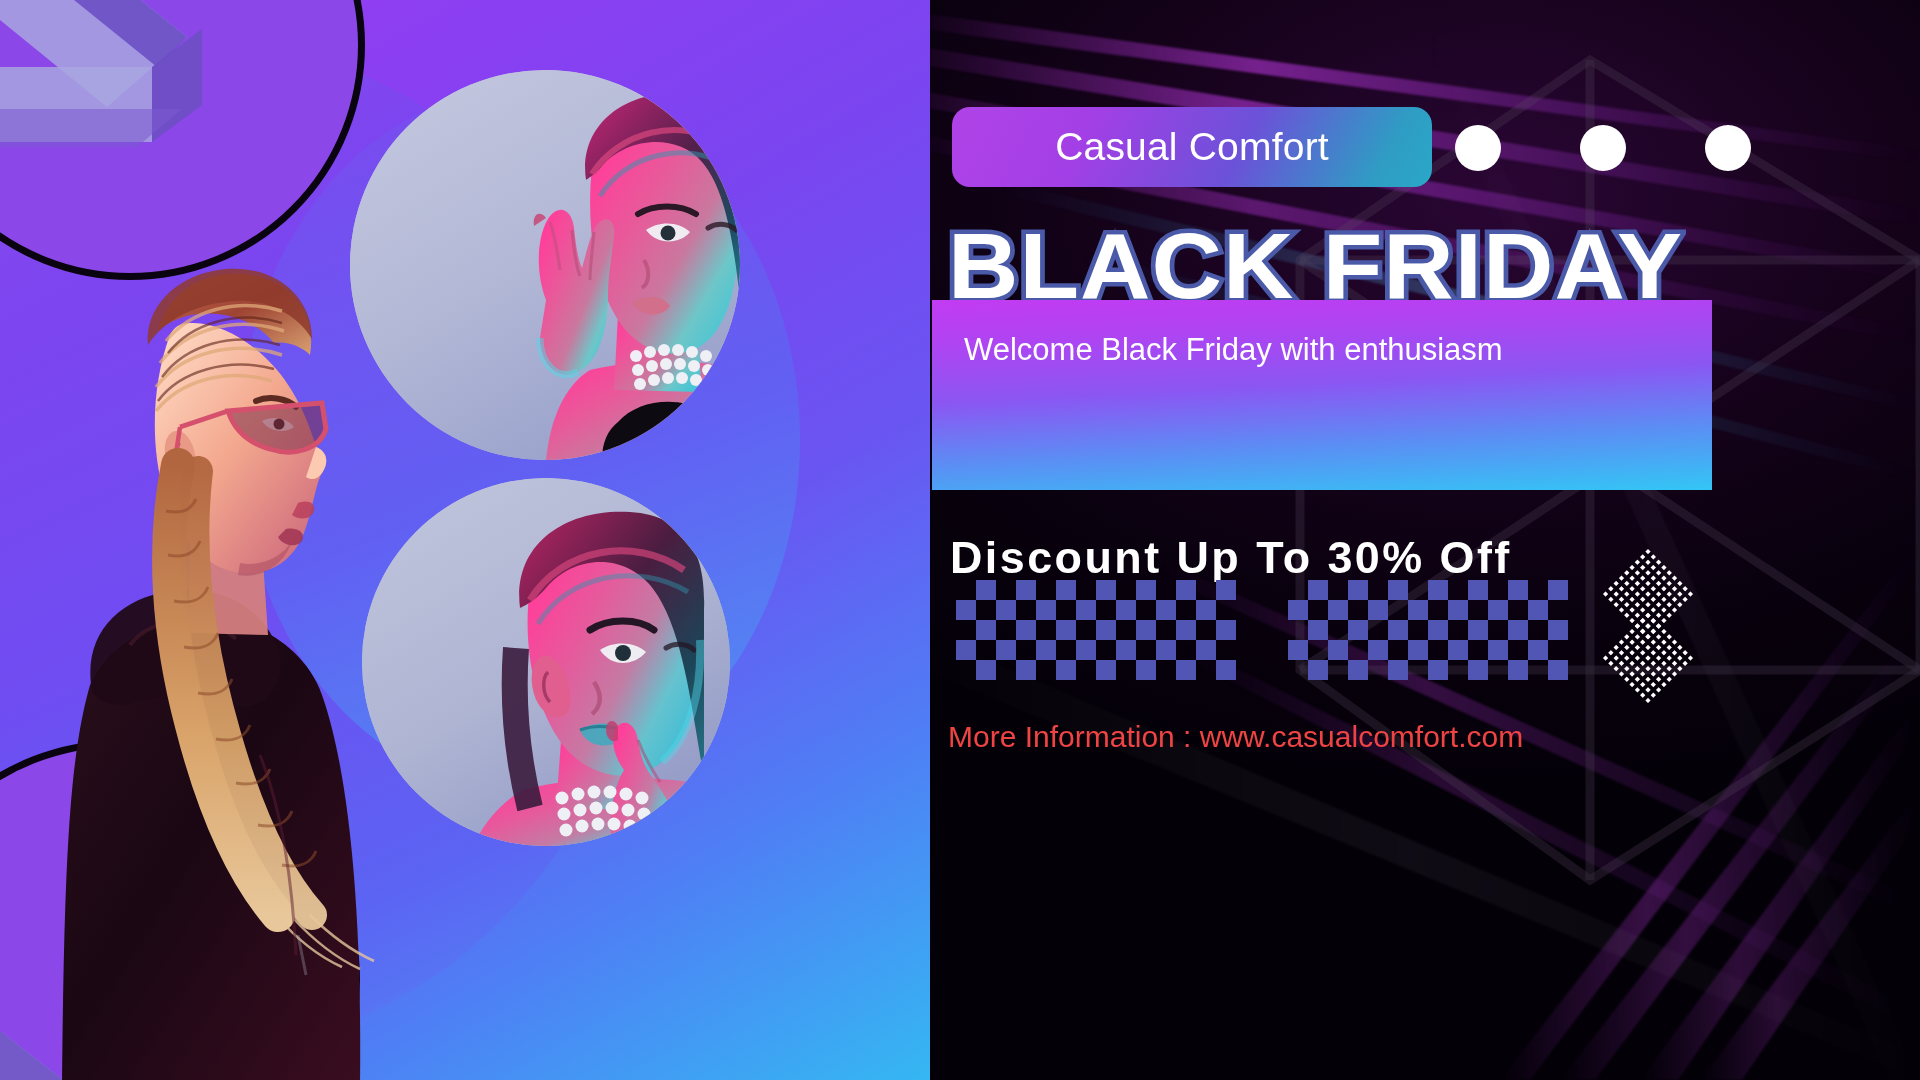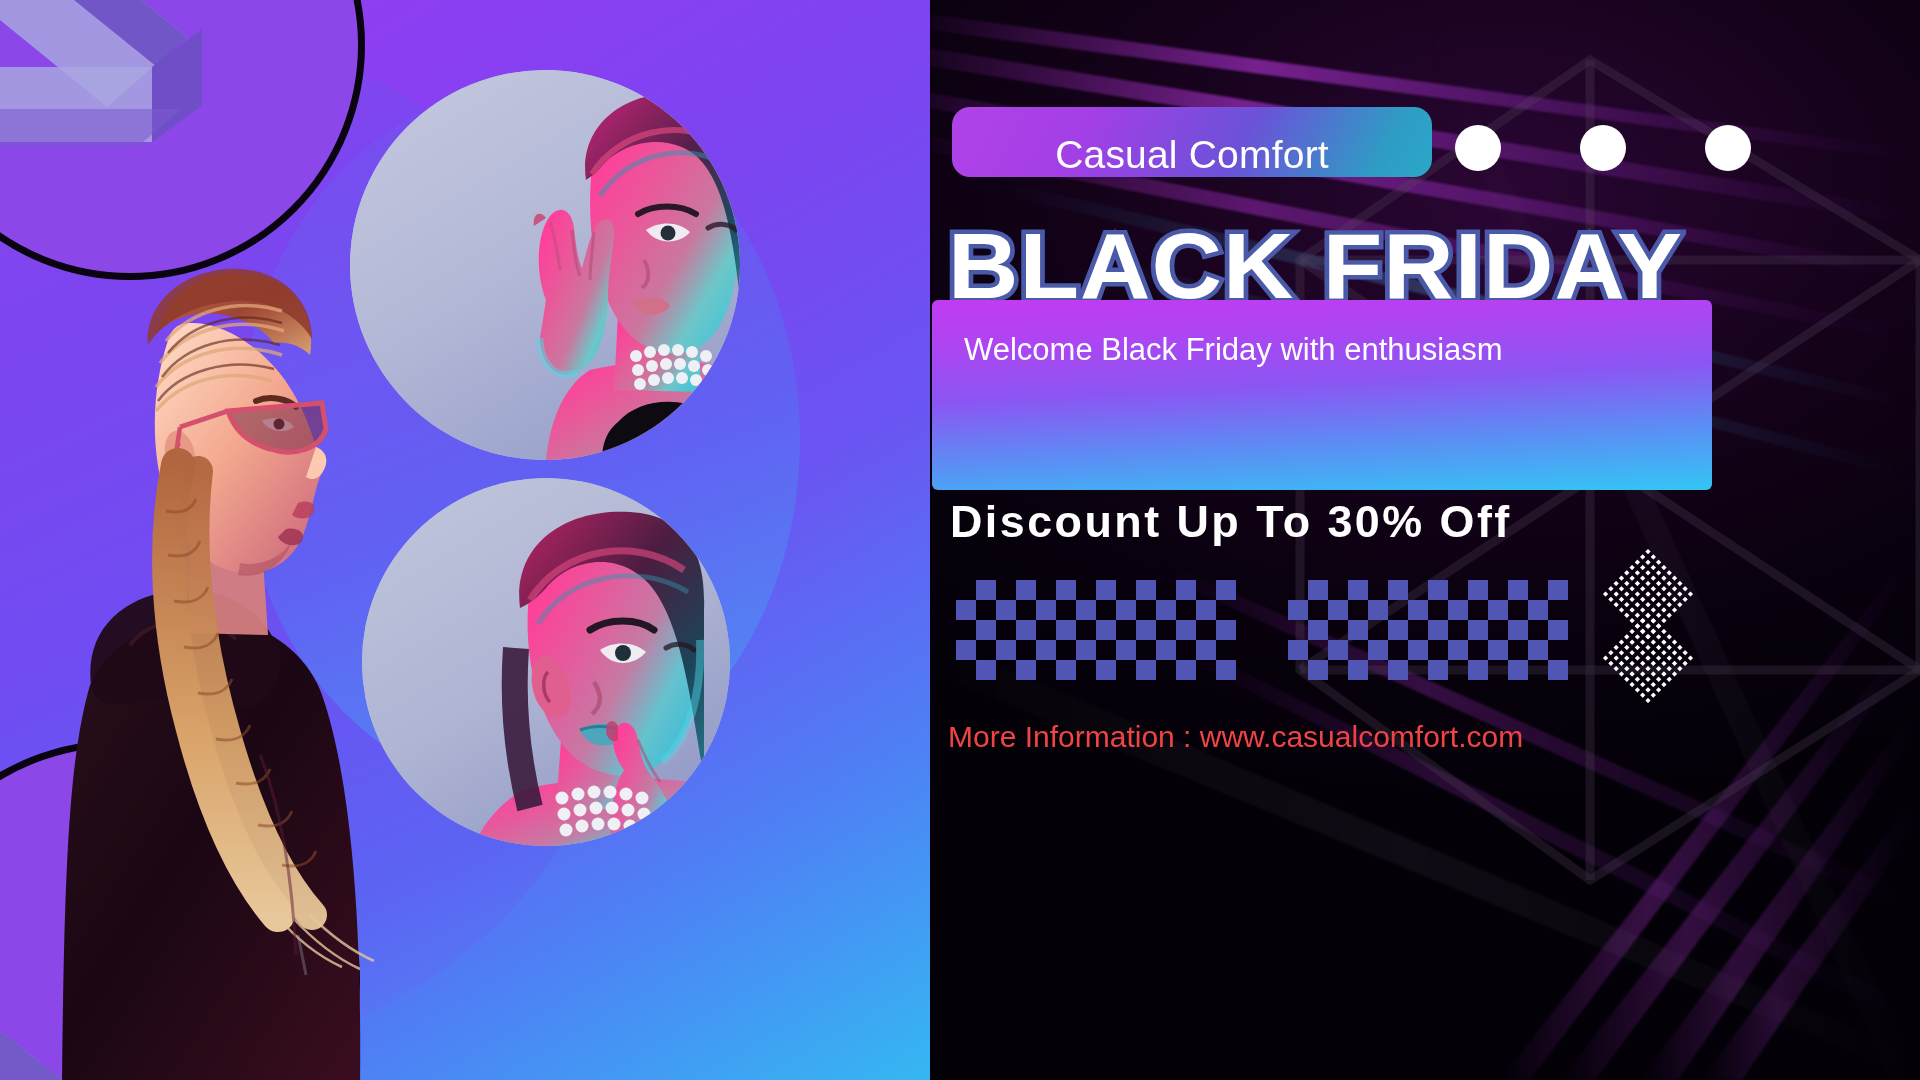--- a/index.html
+++ b/index.html
@@ -31,41 +31,41 @@
 
   
   .model-hoodie{position:absolute;left:30px;top:215px;width:430px;height:870px;}
 
   
   .portrait{position:absolute;border-radius:50%;overflow:hidden;background:#b7bcd8;}
 
   
   .content{position:absolute;left:930px;top:0;width:990px;height:1080px;}
 
-  .badge{position:absolute;left:22px;top:107px;width:480px;height:70px;border-radius:18px;
+  .badge{position:absolute;left:22px;top:107px;width:480px;height:80px;border-radius:18px;
     background:linear-gradient(118deg,#b043e8 0%, #a33fe6 28%, #6b52d8 60%, #2f9cc4 88%, #2aa8c8 100%);
-    display:flex;align-items:flex-end;justify-content:center;}
+    display:flex;align-items:center;justify-content:center;}
   .badge span{color:#fff;font-size:39px;letter-spacing:.2px;font-weight:400;}
 
   .dots{position:absolute;left:525px;top:125px;display:flex;gap:79px;}
   .dot{width:46px;height:46px;border-radius:50%;background:#fff;}
 
   .bf-title{position:absolute;left:18px;top:194px;width:960px;height:95px;margin-top:20px;}
   .bf-title span{font-family:"Liberation Sans",sans-serif;font-weight:700;font-size:92px;
     letter-spacing:1px;color:#fff;
     -webkit-text-stroke:9px #4a5aa8;paint-order:stroke fill;
     transform:scaleX(1.06);display:inline-block;transform-origin:left center;
     white-space:nowrap;}
 
-  .desc{position:absolute;left:2px;top:300px;width:780px;height:190px;border-radius:6px;
+  .desc{position:absolute;left:2px;top:300px;width:780px;height:190px;border-radius:0;
     background:linear-gradient(177deg,#c23bf2 0%, #b143f2 18%, #8b56f3 45%, #5b8ef4 72%, #33c6f5 100%);
     padding:26px 32px 0 32px;}
   .desc p{margin:0;color:#fff;font-size:31px;line-height:47px;font-weight:400;}
 
-  .discount{position:absolute;left:20px;top:497px;}
+  .discount{position:absolute;left:20px;top:533px;}
   .discount span{color:#fff;font-weight:700;font-size:44px;letter-spacing:2.4px;white-space:nowrap;
     transform:scaleX(1.02);display:inline-block;transform-origin:left center;}
 
   .checkers{position:absolute;left:26px;top:580px;display:flex;gap:52px;}
   .checker{width:280px;height:100px;
     background-image:
       linear-gradient(45deg,#5155b4 25%, transparent 25%, transparent 75%, #5155b4 75%),
       linear-gradient(45deg,#5155b4 25%, transparent 25%, transparent 75%, #5155b4 75%);
     background-size:40px 40px;background-position:0 0,20px 20px;}
 

